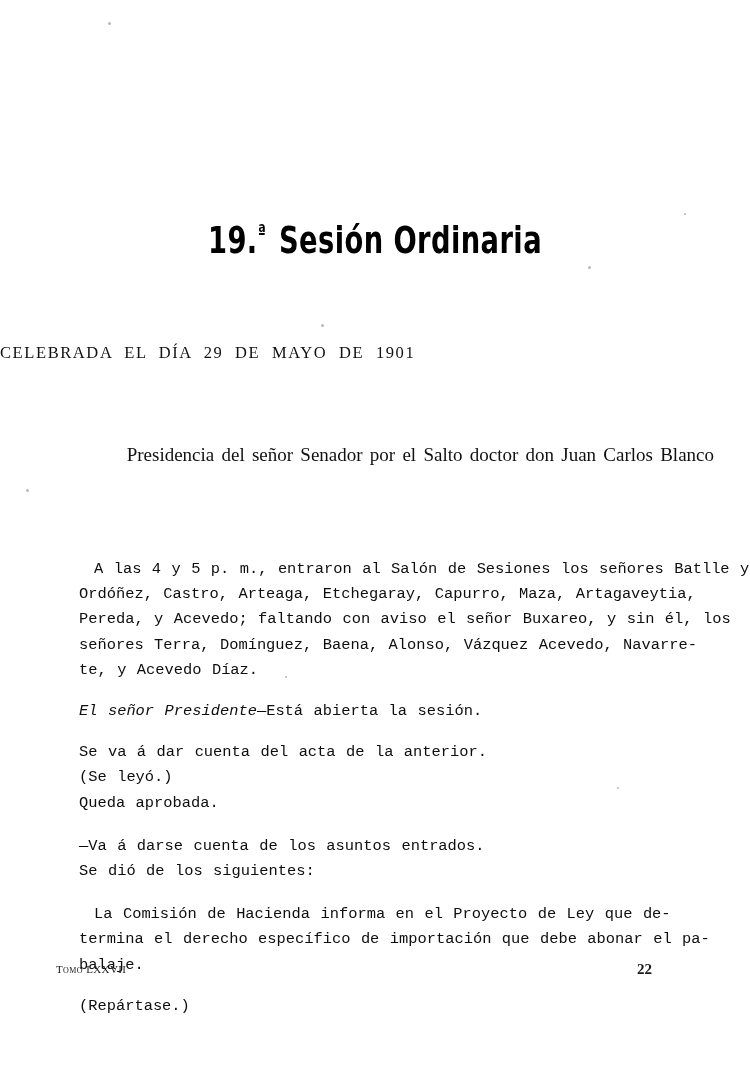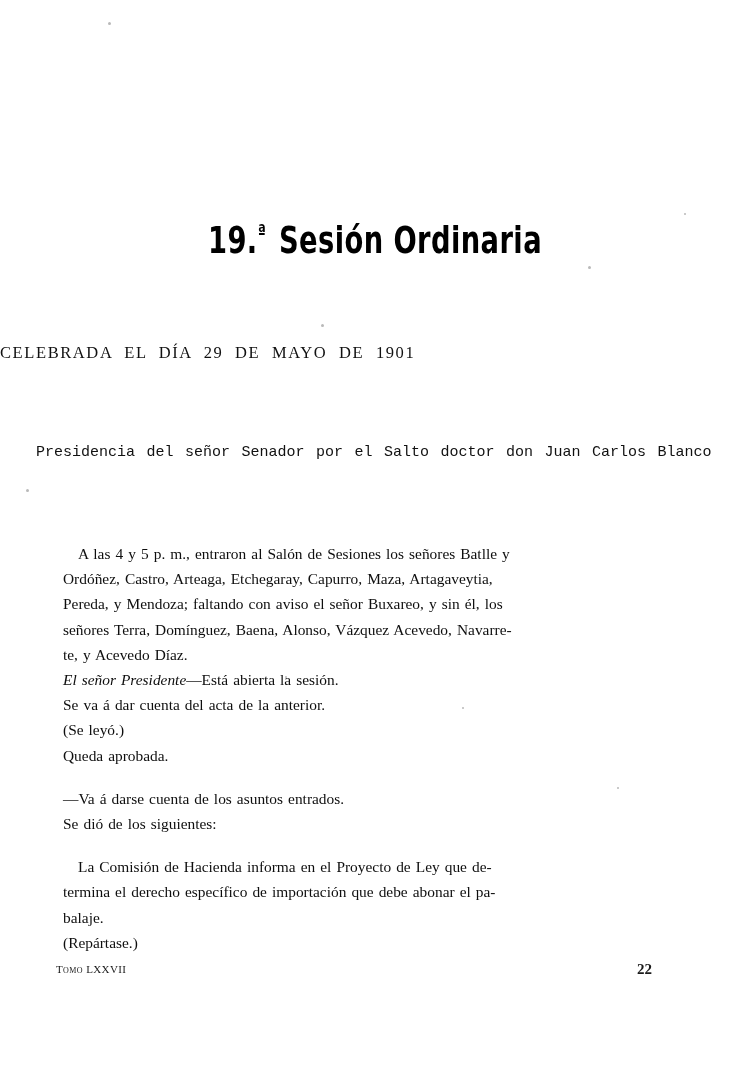--- a/index.html
+++ b/index.html
@@ -64,45 +64,46 @@
     color: #111111;
     white-space: nowrap;
   }
 
   
   .presidency {
     position: absolute;
     top: 444px;
     left: 36px;
     width: 678px;
-    text-align: left;
-    font-family: Liberation Mono, monospace;
-    font-size: 15px;
+    text-align: right;
+    font-family: Liberation Serif, serif;
+    font-size: 19px;
     word-spacing: 2.5px;
     color: #111111;
     white-space: nowrap;
   }
 
   
   .body-block {
     position: absolute;
     top: 541px;
     left: 48px;
     width: 604px;
     font-family: "Liberation Serif", serif;
     font-size: 15.4px;
     line-height: 25.2px;
     color: #0e0e0e;
   }
 
   .para {
-    margin: 0;
+    margin: 16px;
     text-align: justify;
     text-justify: inter-word;
     word-spacing: 1.2px;
+    font-family: Liberation Mono, monospace;
   }
   .para.indent {
     text-indent: 15px;
   }
   .para.nojust {
     text-align: left;
   }
   .para.gap-before {
     margin-top: 18px;
   }
@@ -172,21 +173,21 @@
 
   <div class="doc-subtitle">CELEBRADA EL DÍA 29 DE MAYO DE 1901</div>
 
   <div class="presidency">Presidencia del señor Senador por el Salto doctor don Juan Carlos Blanco</div>
 
   <div class="body-block">
 
     <p class="para indent">
       <span class="line ind">A las 4 y 5 p. m., entraron al Salón de Sesiones los señores Batlle y</span>
       <span class="line">Ordóñez, Castro, Arteaga, Etchegaray, Capurro, Maza, Artagaveytia,</span>
-      <span class="line">Pereda, y Mendoza; faltando con aviso el señor Buxareo, y sin él, los</span>
+      <span class="line">Pereda, y Acevedo; faltando con aviso el señor Buxareo, y sin él, los</span>
       <span class="line">señores Terra, Domínguez, Baena, Alonso, Vázquez Acevedo, Navarre-</span>
       <span class="line">te, y Acevedo Díaz.</span>
     </p>
 
     <p class="para nojust">
       <span class="line ind"><span class="it">El señor Presidente</span><span>—</span><span>Está abierta la sesión.</span></span>
     </p>
 
     <p class="para nojust">
       <span class="line ind">Se va á dar cuenta del acta de la anterior.</span>

